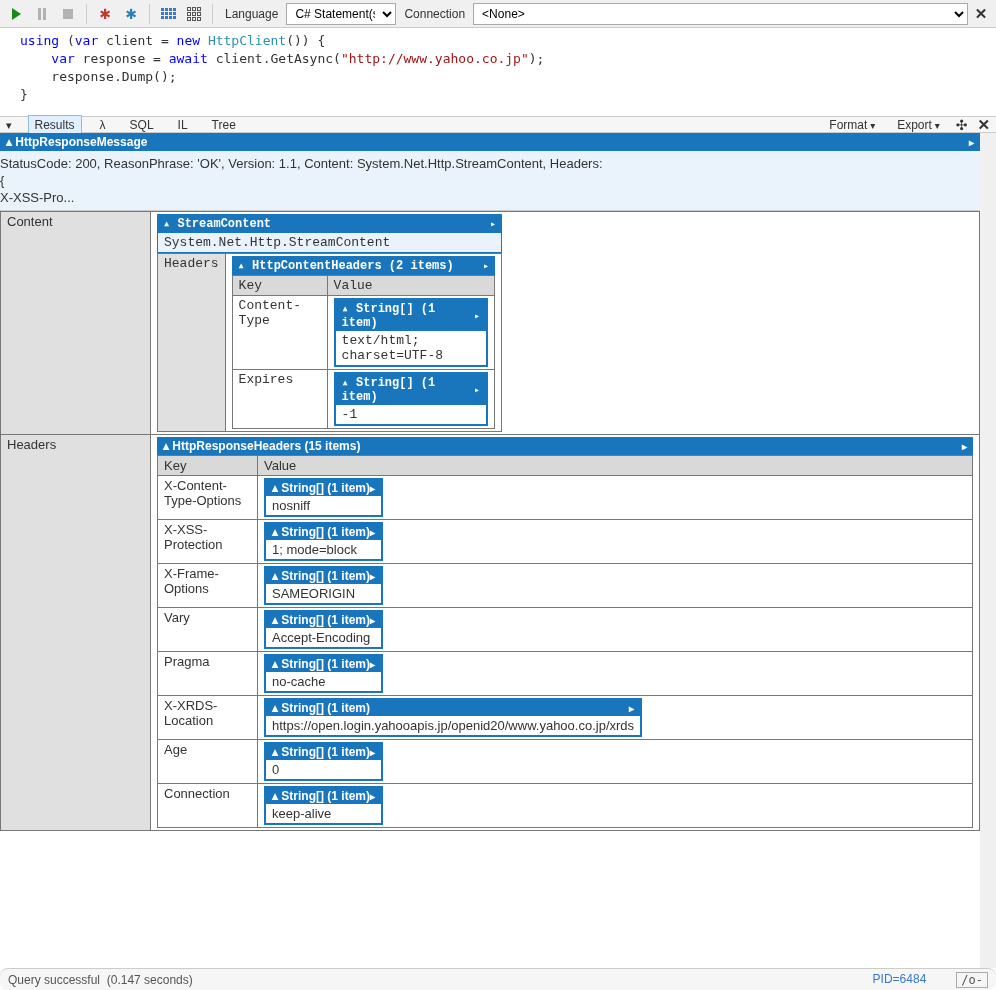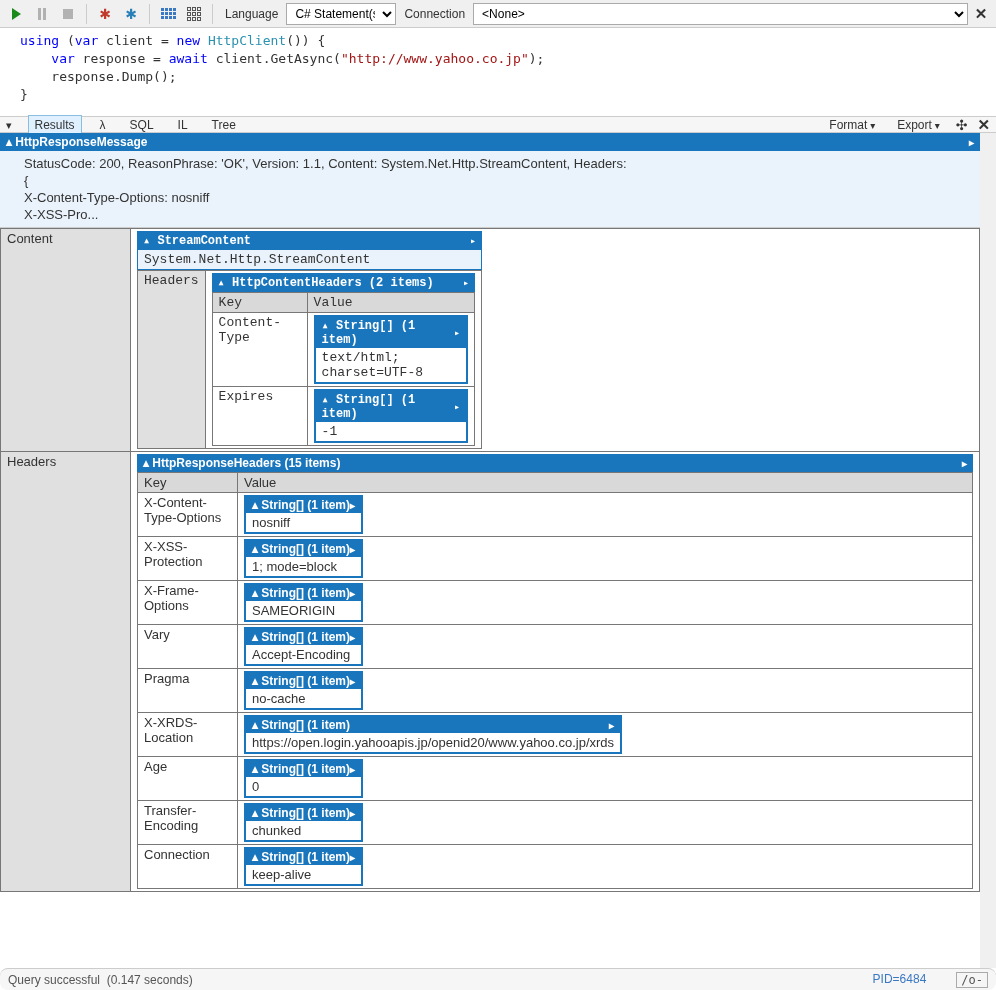--- a/index.html
+++ b/index.html
@@ -30,24 +30,24 @@
 
   .results-bar { height: 17px; border-top: 1px solid #ccc; border-bottom: 1px solid #ccc; background: #f6f6f6; display: flex; align-items: center; padding: 0 6px; gap: 12px; }
   .rtab { padding: 2px 6px; cursor: pointer; color: #333; }
   .rtab.active { background: #e0f0ff; border: 1px solid #8abde0; }
   .results-bar .right { margin-left: auto; display: flex; align-items: center; gap: 10px; }
   .rdrop::after { content: " ▾"; font-size: 10px; }
 
   .results-pane { flex: 1; overflow: auto; position: relative; background: #fff; }
   .lp-hdr { background: #1a76bc; color: #fff; font-weight: bold; padding: 2px 6px; display: flex; align-items: center; justify-content: space-between; }
   .lp-hdr .tri { font-size: 10px; }
-  .summary { background: #eaf3fb; padding: 4px 24px; border-bottom: 1px solid #ccc; font-size: 13px; line-height: 17px; }
+  .summary { background: #eaf3fb; padding: 4px 0; border-bottom: 1px solid #ccc; font-size: 13px; line-height: 17px; }
   .obj-table { border-collapse: collapse; width: 100%; }
   .obj-table > tbody > tr > td { border: 1px solid #777; padding: 2px 6px; vertical-align: top; font-size: 13px; }
-  .obj-table > tbody > tr > td.keycell { background: #e0e0e0; font-weight: normal; width: 130px; }
+  .obj-table > tbody > tr > td.keycell { background: #e0e0e0; font-weight: normal; width: 150px; }
   .nested { margin: 0; }
   .nested .lp-hdr { font-size: 12px; }
   .tbl-hdr-row td { background: #d9d9d9; font-weight: normal; border: 1px solid #777; padding: 2px 6px; font-size: 13px; }
   .str-box { border: 2px solid #1a76bc; display: inline-block; }
   .str-box .lp-hdr { font-size: 12px; padding: 1px 6px; }
   .str-box .val { padding: 2px 6px; background: #fff; font-size: 13px; }
   .sub-caption { background: #eaf3fb; padding: 2px 6px; border: 1px solid #1a76bc; border-top: none; font-size: 13px; }
 
   .status-bar { height: 22px; border-top: 1px solid #ccc; background: #f6f6f6; display: flex; align-items: center; padding: 0 8px; font-size: 12px; color: #555; border-radius: 8px; }
   .status-bar .sr { margin-left: auto; display: flex; gap: 30px; }
@@ -145,21 +145,20 @@
 <div class="results-pane">
   <div class="scrollbar-space"></div>
   <div class="inner-wrap">
     <div class="lp-hdr">
         <span class="tri-up">HttpResponseMessage</span>
         <span class="tri">▸</span>
       </div>
     <div class="summary">
       <div>StatusCode: 200, ReasonPhrase: 'OK', Version: 1.1, Content: System.Net.Http.StreamContent, Headers:</div>
       <div>{</div>
-      <div>  X-Content-Type-Options: nosniff</div>
       <div>  X-XSS-Pro...</div>
     </div>
     <table class="obj-table">
       <tbody>
         <tr>
           <td class="keycell">Content</td>
           <td>
             <div class="nested" style="width:345px;font-family:Liberation Mono, monospace;">
               <div class="lp-hdr">
                   <span class="tri-up">StreamContent</span>
@@ -267,27 +266,20 @@
                           </div><div class="val">https://open.login.yahooapis.jp/openid20/www.yahoo.co.jp/xrds</div></div></td>
                     </tr>
                     <tr>
                       <td>Age</td>
                       <td><div class="str-box"><div class="lp-hdr">
                             <span class="tri-up">String[] (1 item)</span>
                             <span class="tri">▸</span>
                           </div><div class="val">0</div></div></td>
                     </tr>
                     <tr>
-                      <td>Transfer-Encoding</td>
-                      <td><div class="str-box"><div class="lp-hdr">
-                            <span class="tri-up">String[] (1 item)</span>
-                            <span class="tri">▸</span>
-                          </div><div class="val">chunked</div></div></td>
-                    </tr>
-                    <tr>
                       <td>Connection</td>
                       <td><div class="str-box"><div class="lp-hdr">
                             <span class="tri-up">String[] (1 item)</span>
                             <span class="tri">▸</span>
                           </div><div class="val">keep-alive</div></div></td>
                     </tr>
                   </tbody>
               </table>
             </div>
           </td>

